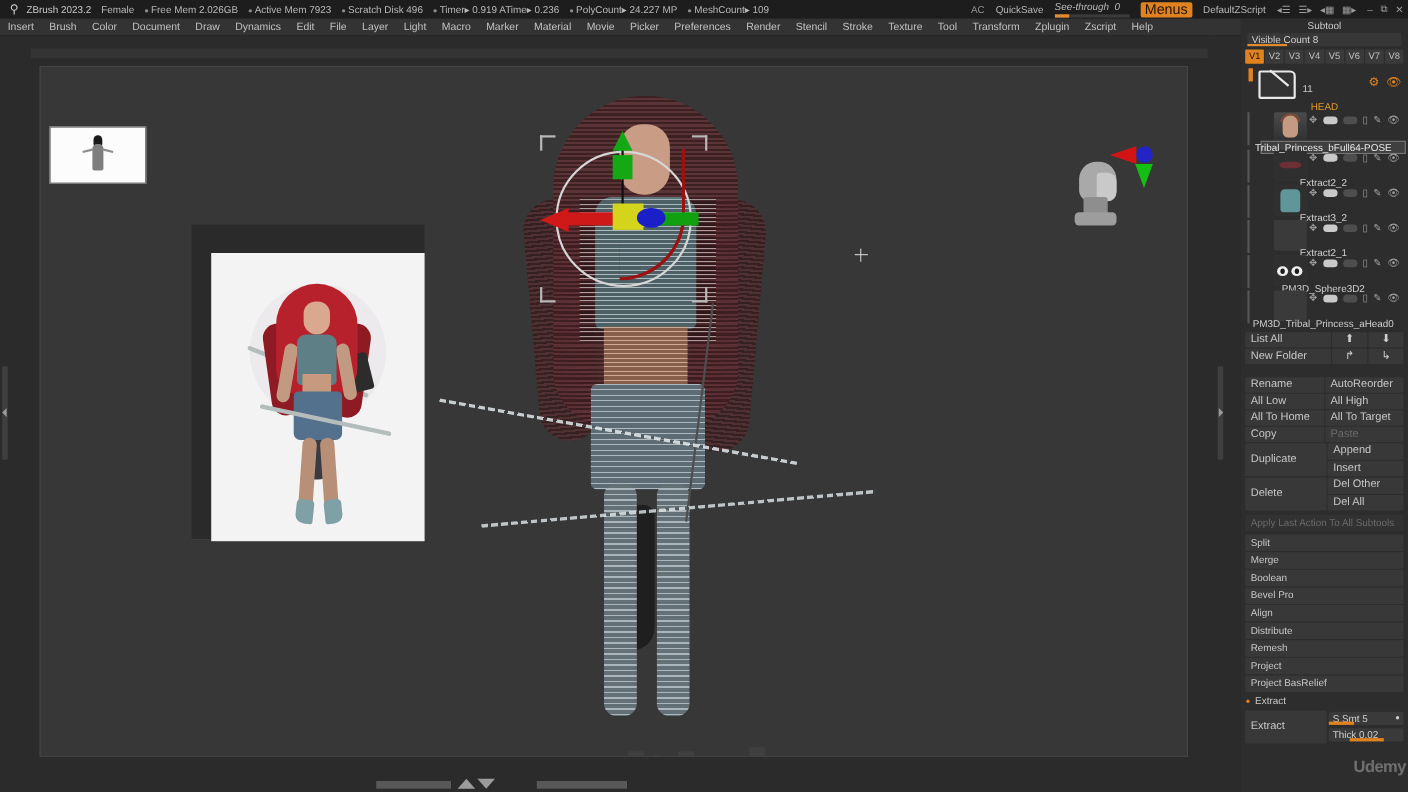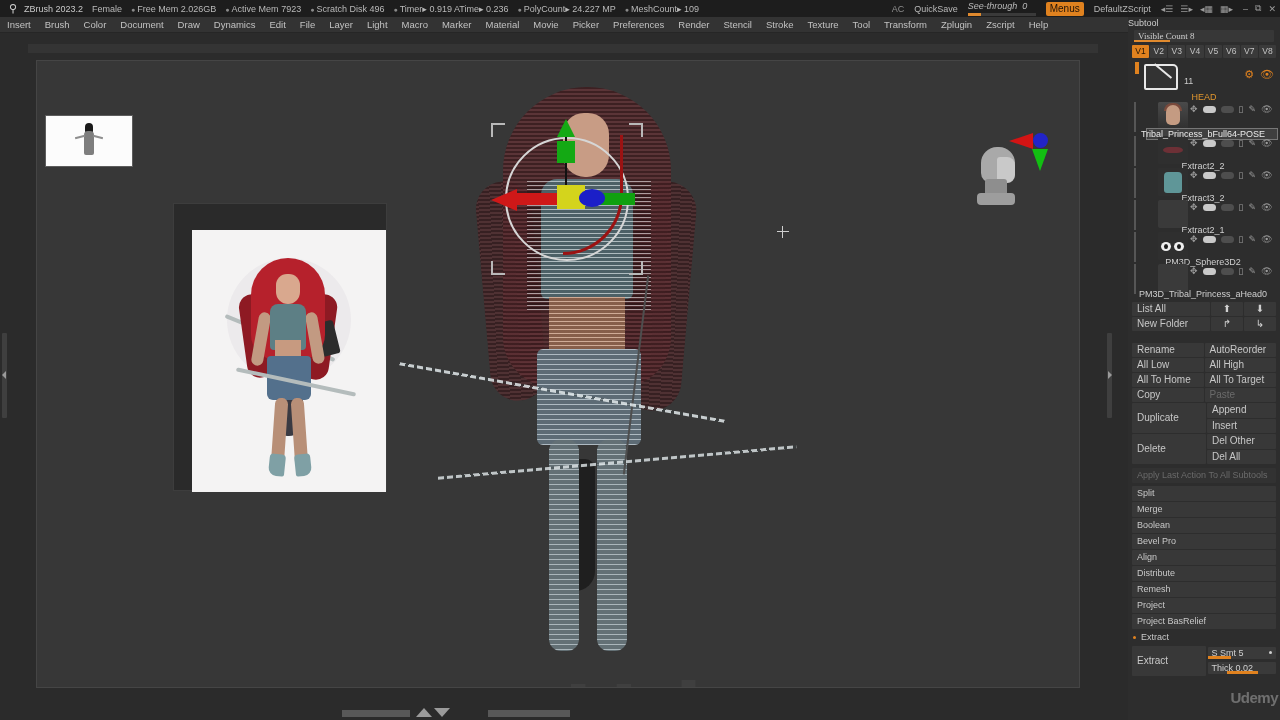--- a/index.html
+++ b/index.html
@@ -28,21 +28,21 @@
   #tb-left { display: flex; align-items: center; padding-left: 2px; }
   #tb-right { position: absolute; right: 4px; top: 0; height: 17px;
     display: flex; align-items: center; gap: 10px; font-size: 9px; }
   #tb-right .ac { color: #8f8f8f; }
   .seethru-wrap { position: relative; display: flex; flex-direction: column; justify-content: center; }
   .seethru-row { display: flex; align-items: center; gap: 5px; font-style: italic; }
   .seethru-bar { width: 68px; height: 3px; background: #3a3a3a; margin-top: 2px; position: relative; }
   .seethru-bar i { position: absolute; left: 0; top: 0; width: 13px; height: 3px; background: #e08a2e; display: block; }
   .menus-btn {
     background: #e0821f; color: #201308; padding: 1px 4px; border-radius: 2px;
-    font-size: 10px; line-height: 12px;
+    font-size: 13px; line-height: 12px;
   }
   .tb-icons { display: flex; align-items: center; gap: 7px; color: #9b9b9b; font-size: 9px; }
 
   
   #menubar {
     position: absolute; left: 0; top: 17px; width: 1280px; height: 16px;
     background: #333333; display: flex; align-items: center;
     font-size: 9.5px; color: #c2c2c2; border-bottom: 1px solid #262626;
   }
   #menubar .mitem { padding: 0 7px; height: 16px; line-height: 16px; white-space: nowrap; }
@@ -234,23 +234,23 @@
   #botbar .upd { position:absolute; left:406px; top:2px; width:0;height:0;
     border-left:8px solid transparent; border-right:8px solid transparent; border-bottom:9px solid #9b9b9b; }
   #botbar .dnd { position:absolute; left:424px; top:2px; width:0;height:0;
     border-left:8px solid transparent; border-right:8px solid transparent; border-top:9px solid #9b9b9b; }
 
   
   #palette {
     position: absolute; left: 1128px; top: 17px; width: 152px; height: 703px;
     background: #2d2d2d; font-size: 9px; color: #c4c4c4;
   }
-  .pl-title { height: 12px; line-height: 12px; text-align: left; color: #cdcdcd; font-size: 9px; }
+  .pl-title { height: 12px; line-height: 12px; text-align: center; color: #cdcdcd; font-size: 9px; }
   .pl-slider { margin: 1px 6px 0 6px; height: 12px; position: relative; background: #373737; border-radius: 1px; }
-  .pl-slider .lbl { position:absolute; left:4px; top:0; line-height: 12px; font-size: 9px; color:#cfcfcf;font-family:Liberation Serif, serif; }
+  .pl-slider .lbl { position:absolute; left:4px; top:0; line-height: 12px; font-size: 9px; color:#cfcfcf; }
   .pl-slider .fill { position:absolute; left:0; bottom:0; height:2px; background:#e08a2e; }
   .vrow { display:flex; margin: 3px 4px 0 4px; gap: 1px; }
   .vbtn { flex: 1; height: 13px; line-height: 13px; text-align:center; font-size: 8.5px;
     background: #3a3a3a; color: #c3c3c3; border-radius: 1px; }
   .vbtn.sel { background: #e0821f; color: #211305; }
   .folderrow { position: relative; height: 40px; margin-top: 2px; }
   .folderrow .tick { position:absolute; left:7px; top:2px; width:4px; height:12px; background:#e0821f; }
   .folderrow .folder {
     position:absolute; left:16px; top:4px; width:34px; height:26px;
     border: 2px solid #e8e8e8; border-radius: 2px 5px 2px 2px; background:#333;

